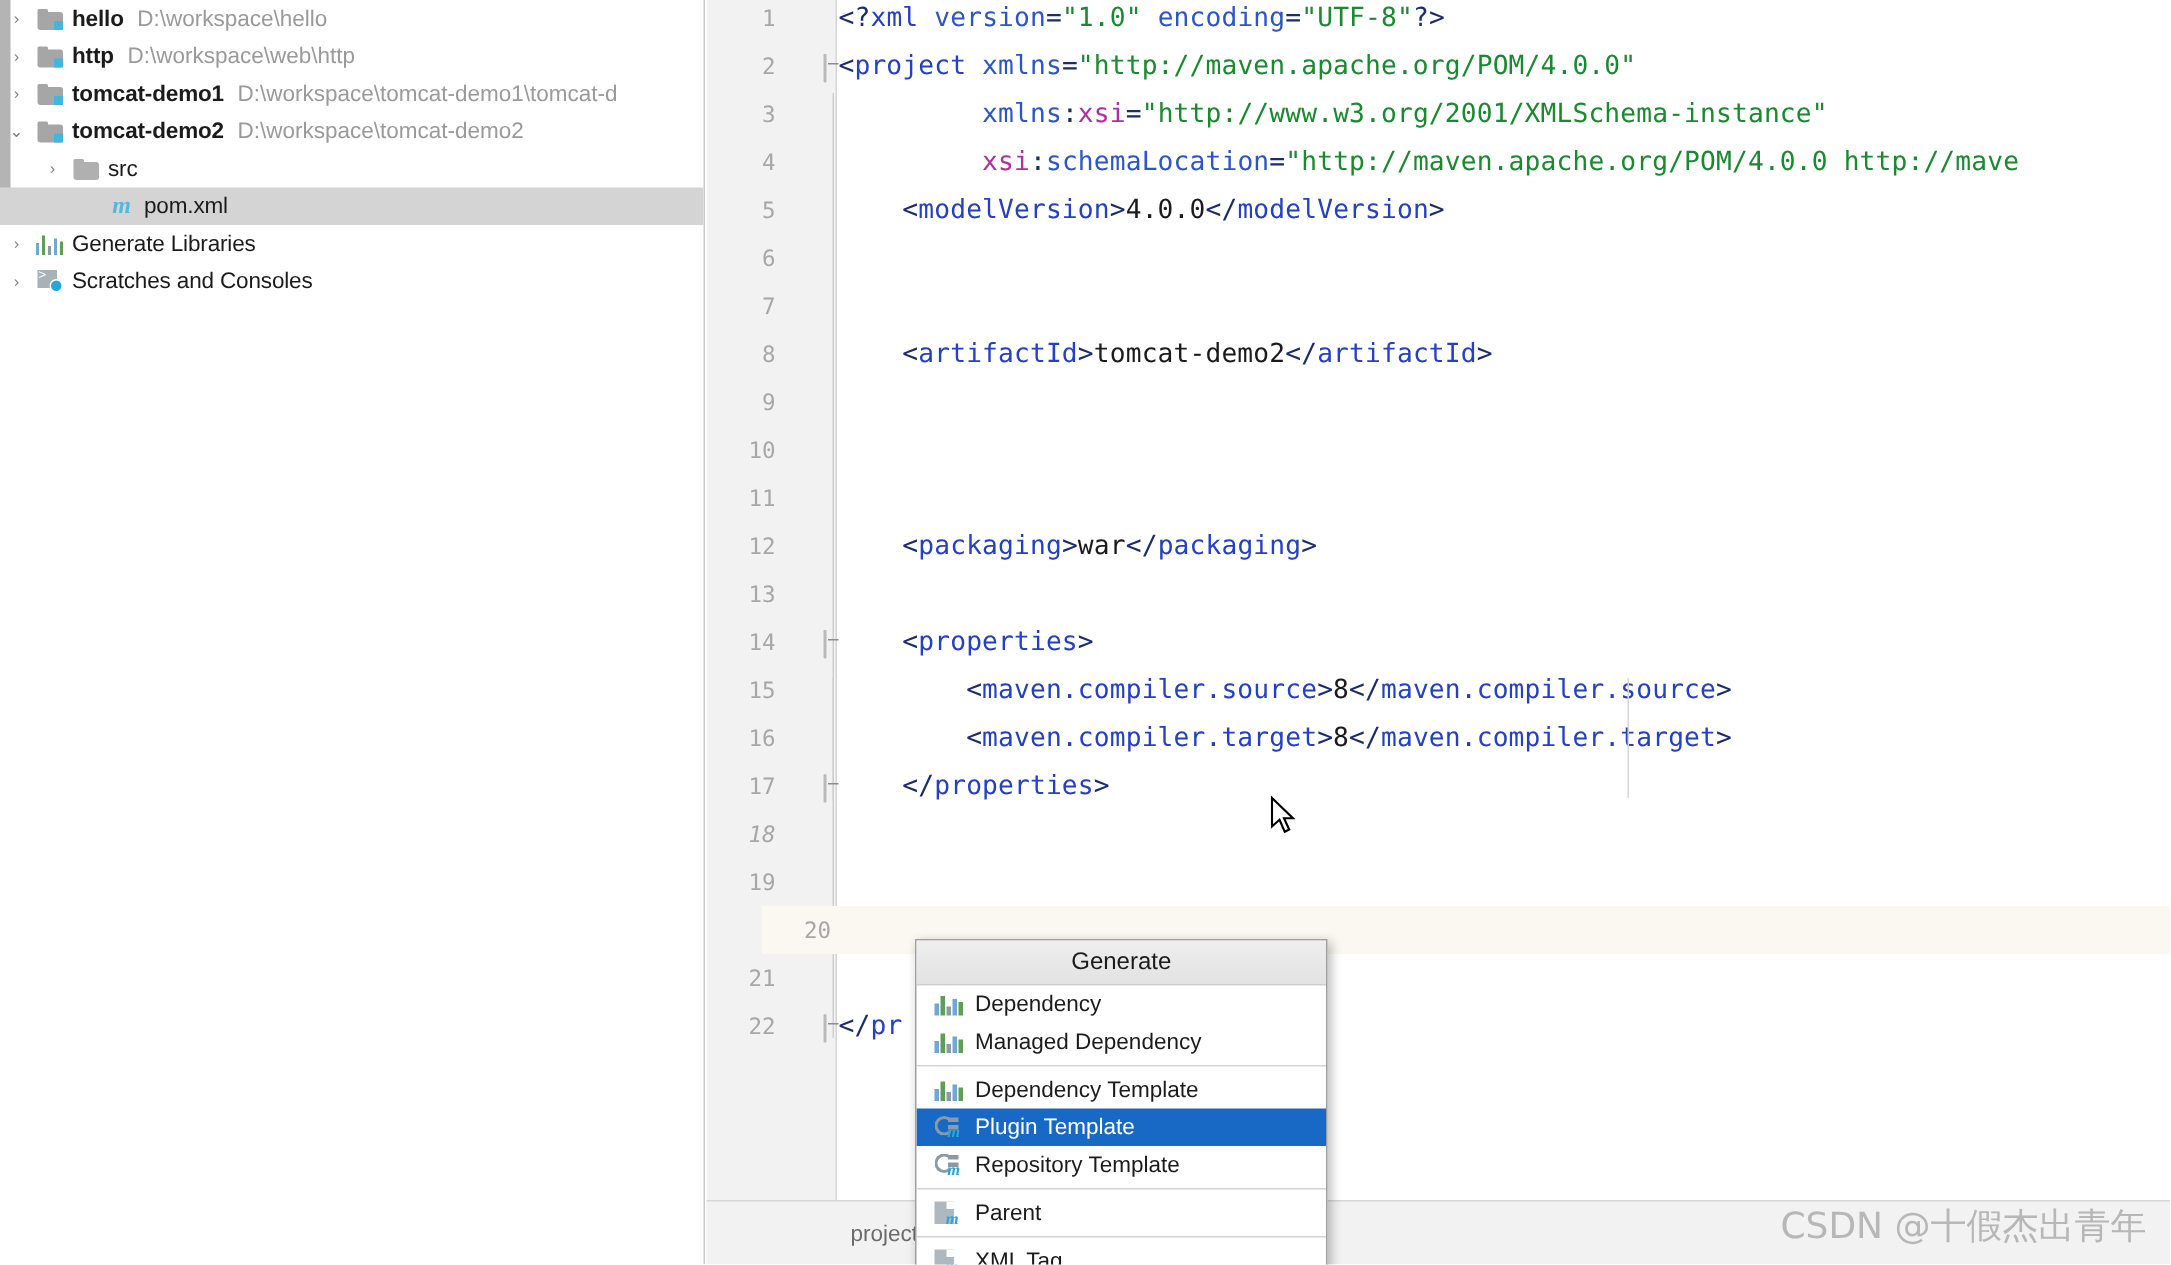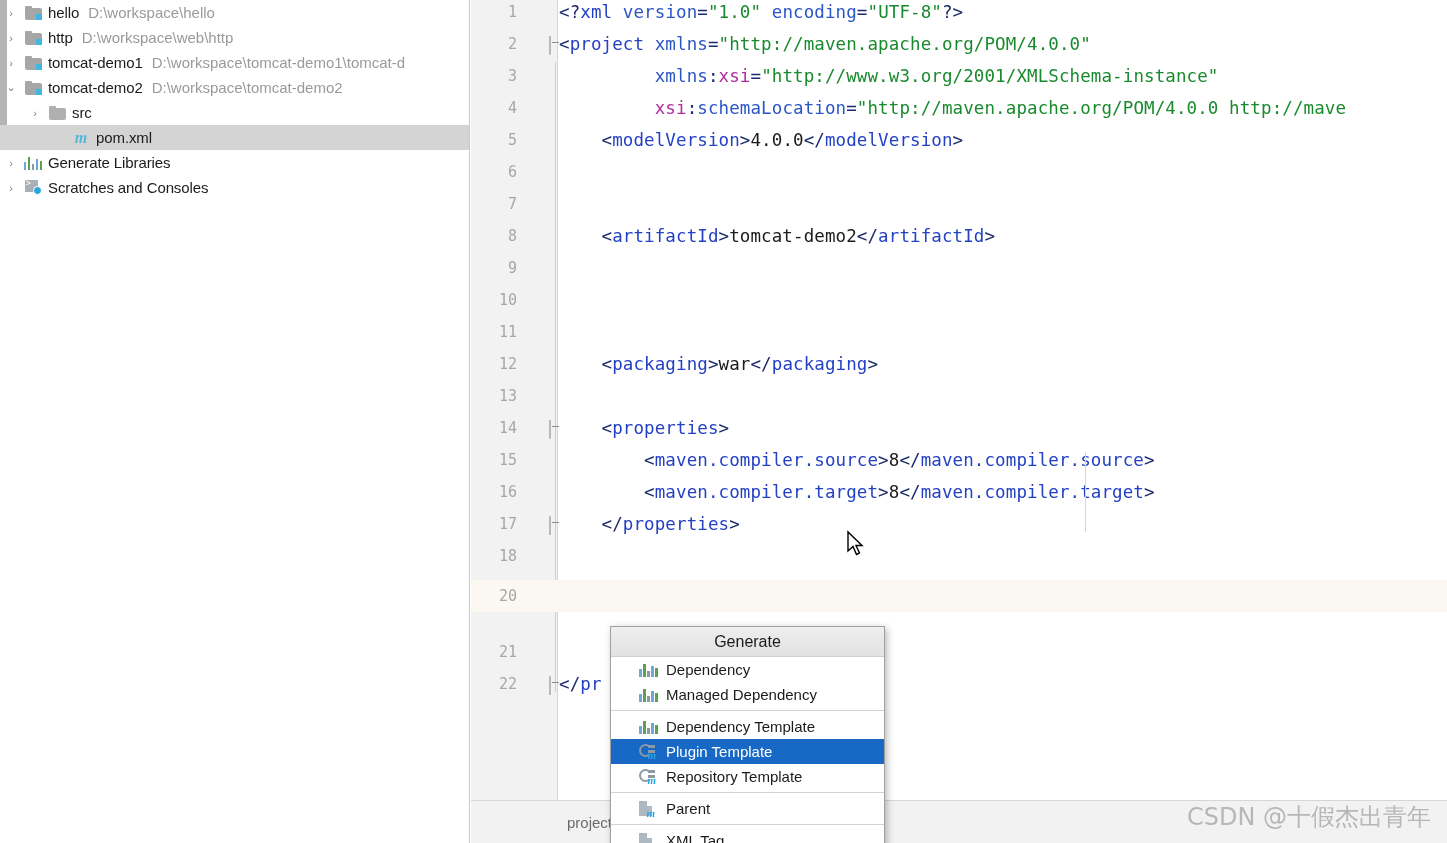--- a/index.html
+++ b/index.html
@@ -37,21 +37,21 @@
     width: 22px; min-width: 22px;
     display: flex; align-items: center; justify-content: center;
     color: #808080; font-size: 11px;
   }
   .arrow.spacer { color: transparent; }
   .tree-icon {
     width: 22px; min-width: 22px; height: 20px;
     display: flex; align-items: center; justify-content: center;
     margin-right: 4px;
   }
-  .node-name { font-weight: normal; letter-spacing: -0.1px; }
+  .node-name { font-weight: bold; letter-spacing: -0.1px; }
   .node-name.plain { font-weight: normal; }
   .node-path { color: #9a9a9a; margin-left: 9px; font-weight: normal; }
 
   
   .ico-module { position: relative; width: 17px; height: 14px; }
   .ico-module .body { position: absolute; left:0; top:2px; width:17px; height:12px; background:#a6a6a6; border-radius:1px 2px 2px 2px; }
   .ico-module .tab  { position: absolute; left:0; top:0px; width:7px; height:3px; background:#a6a6a6; border-radius:1px 1px 0 0; }
   .ico-module .chip { position: absolute; right:0px; bottom:0px; width:6px; height:6px; background:#40b6e0; }
   
   .ico-folder { position: relative; width: 17px; height: 14px; }
@@ -152,21 +152,21 @@
   }
   #generate-title {
     height: 30px; line-height: 30px; text-align: center;
     font-size: 16px; color: #1b1b1b;
     background: linear-gradient(#eeeeee, #e2e2e2);
     border-bottom: 1px solid #cfcfcf;
   }
   .menu-sep { height: 1px; background: #d4d4d4; margin: 3px 0; }
   .menu-item {
     height: 25px; display: flex; align-items: center;
-    padding-left: 28px; font-size: 15px; color: #1b1b1b;
+    padding-left: 12px; font-size: 15px; color: #1b1b1b;
     white-space: nowrap;
   }
   .menu-item.selected { background: #1769c5; color: #ffffff; }
   .menu-item .mi-icon {
     width: 24px; min-width: 24px; height: 18px;
     display: flex; align-items: center; margin-right: 3px;
   }
   
   .ico-plug { position: relative; width: 17px; height: 15px; }
   .ico-plug .c { position:absolute; left:0; top:0; width:13px; height:13px; border:2px solid #8d9aa3; border-radius:50%; border-right-color:transparent; }
@@ -355,29 +355,29 @@
           <span class="code-text"><span class="tok-text">        </span><span class="tok-punct">&lt;</span><span class="tok-tag">maven.compiler.source</span><span class="tok-punct">&gt;</span><span class="tok-text">8</span><span class="tok-punct">&lt;/</span><span class="tok-tag">maven.compiler.source</span><span class="tok-punct">&gt;</span></span>
         </div>
         <div class="code-line" style="top: 476px;">
           <span class="ln">16</span>
           <span class="code-text"><span class="tok-text">        </span><span class="tok-punct">&lt;</span><span class="tok-tag">maven.compiler.target</span><span class="tok-punct">&gt;</span><span class="tok-text">8</span><span class="tok-punct">&lt;/</span><span class="tok-tag">maven.compiler.target</span><span class="tok-punct">&gt;</span></span>
         </div>
         <div class="code-line" style="top: 508px;">
           <span class="ln">17</span>
           <span class="code-text"><span class="tok-text">    </span><span class="tok-punct">&lt;/</span><span class="tok-tag">properties</span><span class="tok-punct">&gt;</span></span>
         </div>
-        <div class="code-line" style="top: 540px;">
+        <div class="code-line" style="top: 540px; font-style: italic;">
           <span class="ln">18</span>
           <span class="code-text"></span>
         </div>
         <div class="code-line" style="top: 572px;">
           <span class="ln">19</span>
           <span class="code-text"></span>
         </div>
-        <div class="code-line caret-line" style="top: 580px;">
+        <div class="code-line caret-line" style="top: 604px; margin-left: 37px;">
           <span class="ln">20</span>
           <span class="code-text"></span>
         </div>
         <div class="code-line" style="top: 636px;">
           <span class="ln">21</span>
           <span class="code-text"></span>
         </div>
         <div class="code-line" style="top: 668px;">
           <span class="ln">22</span>
           <span class="code-text"><span class="tok-punct">&lt;/</span><span class="tok-tag">pr</span></span>

